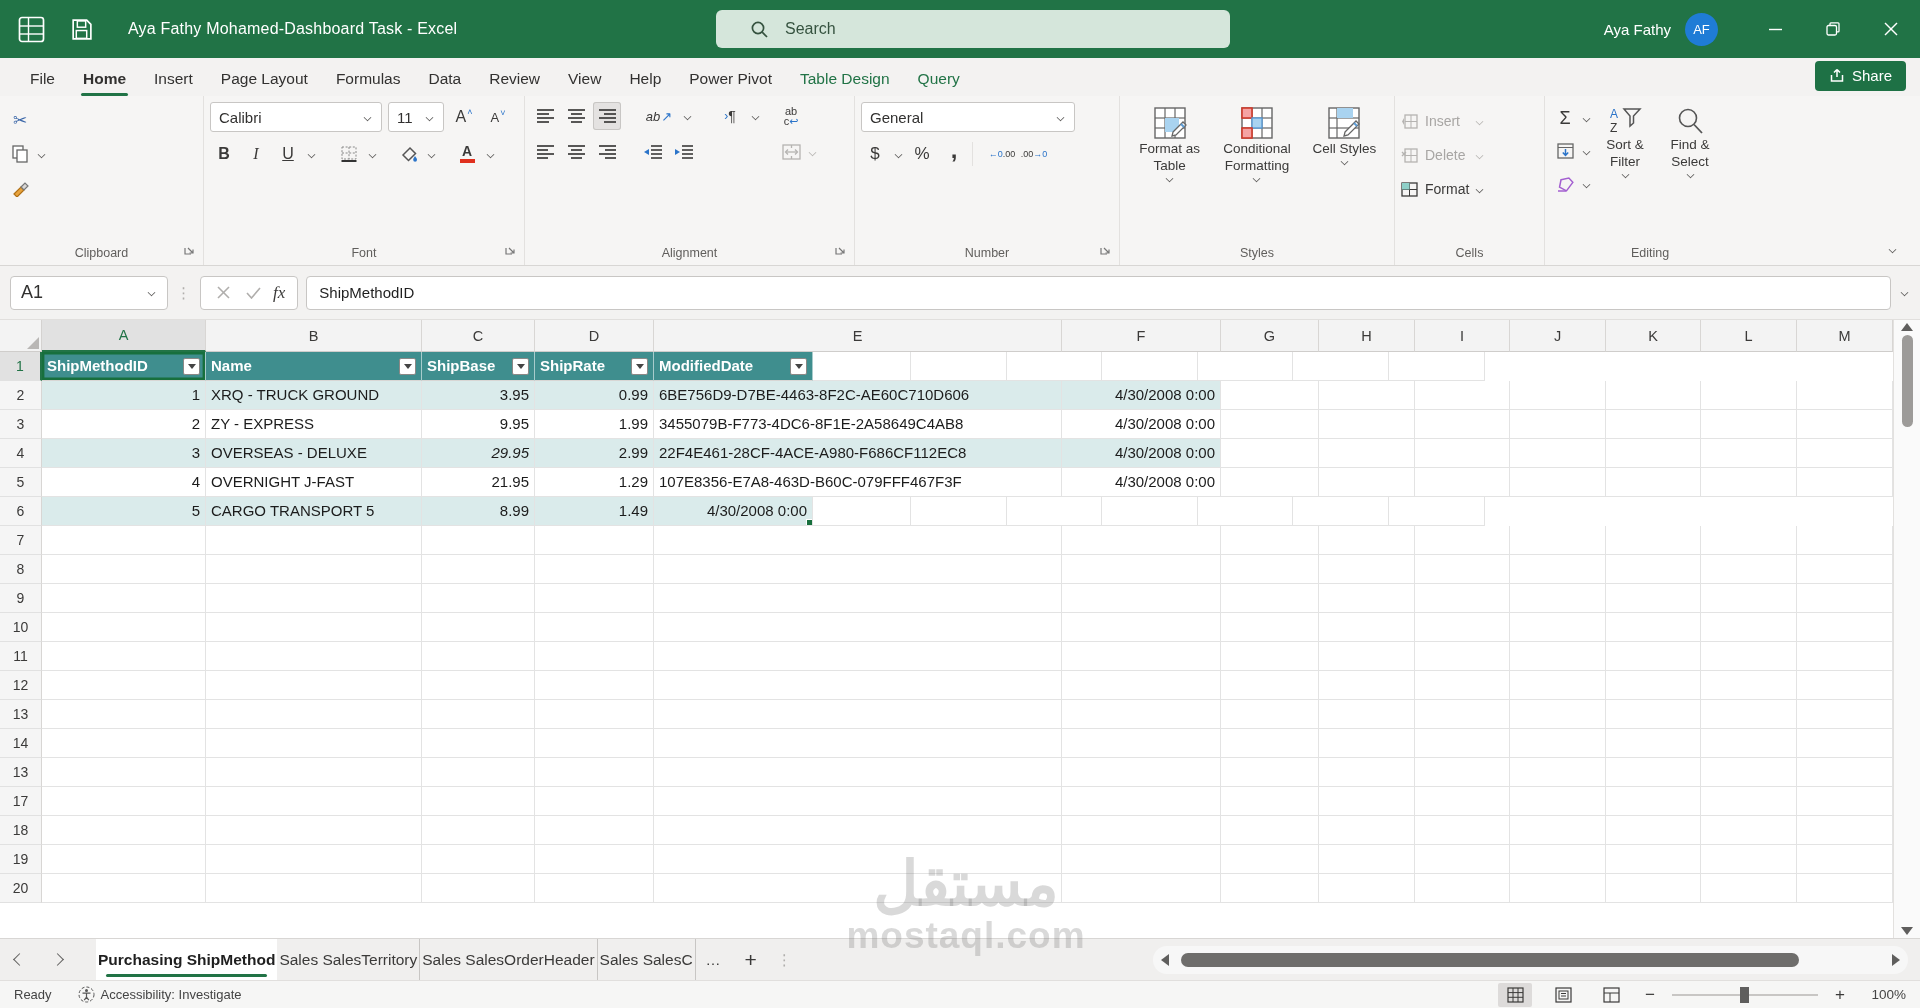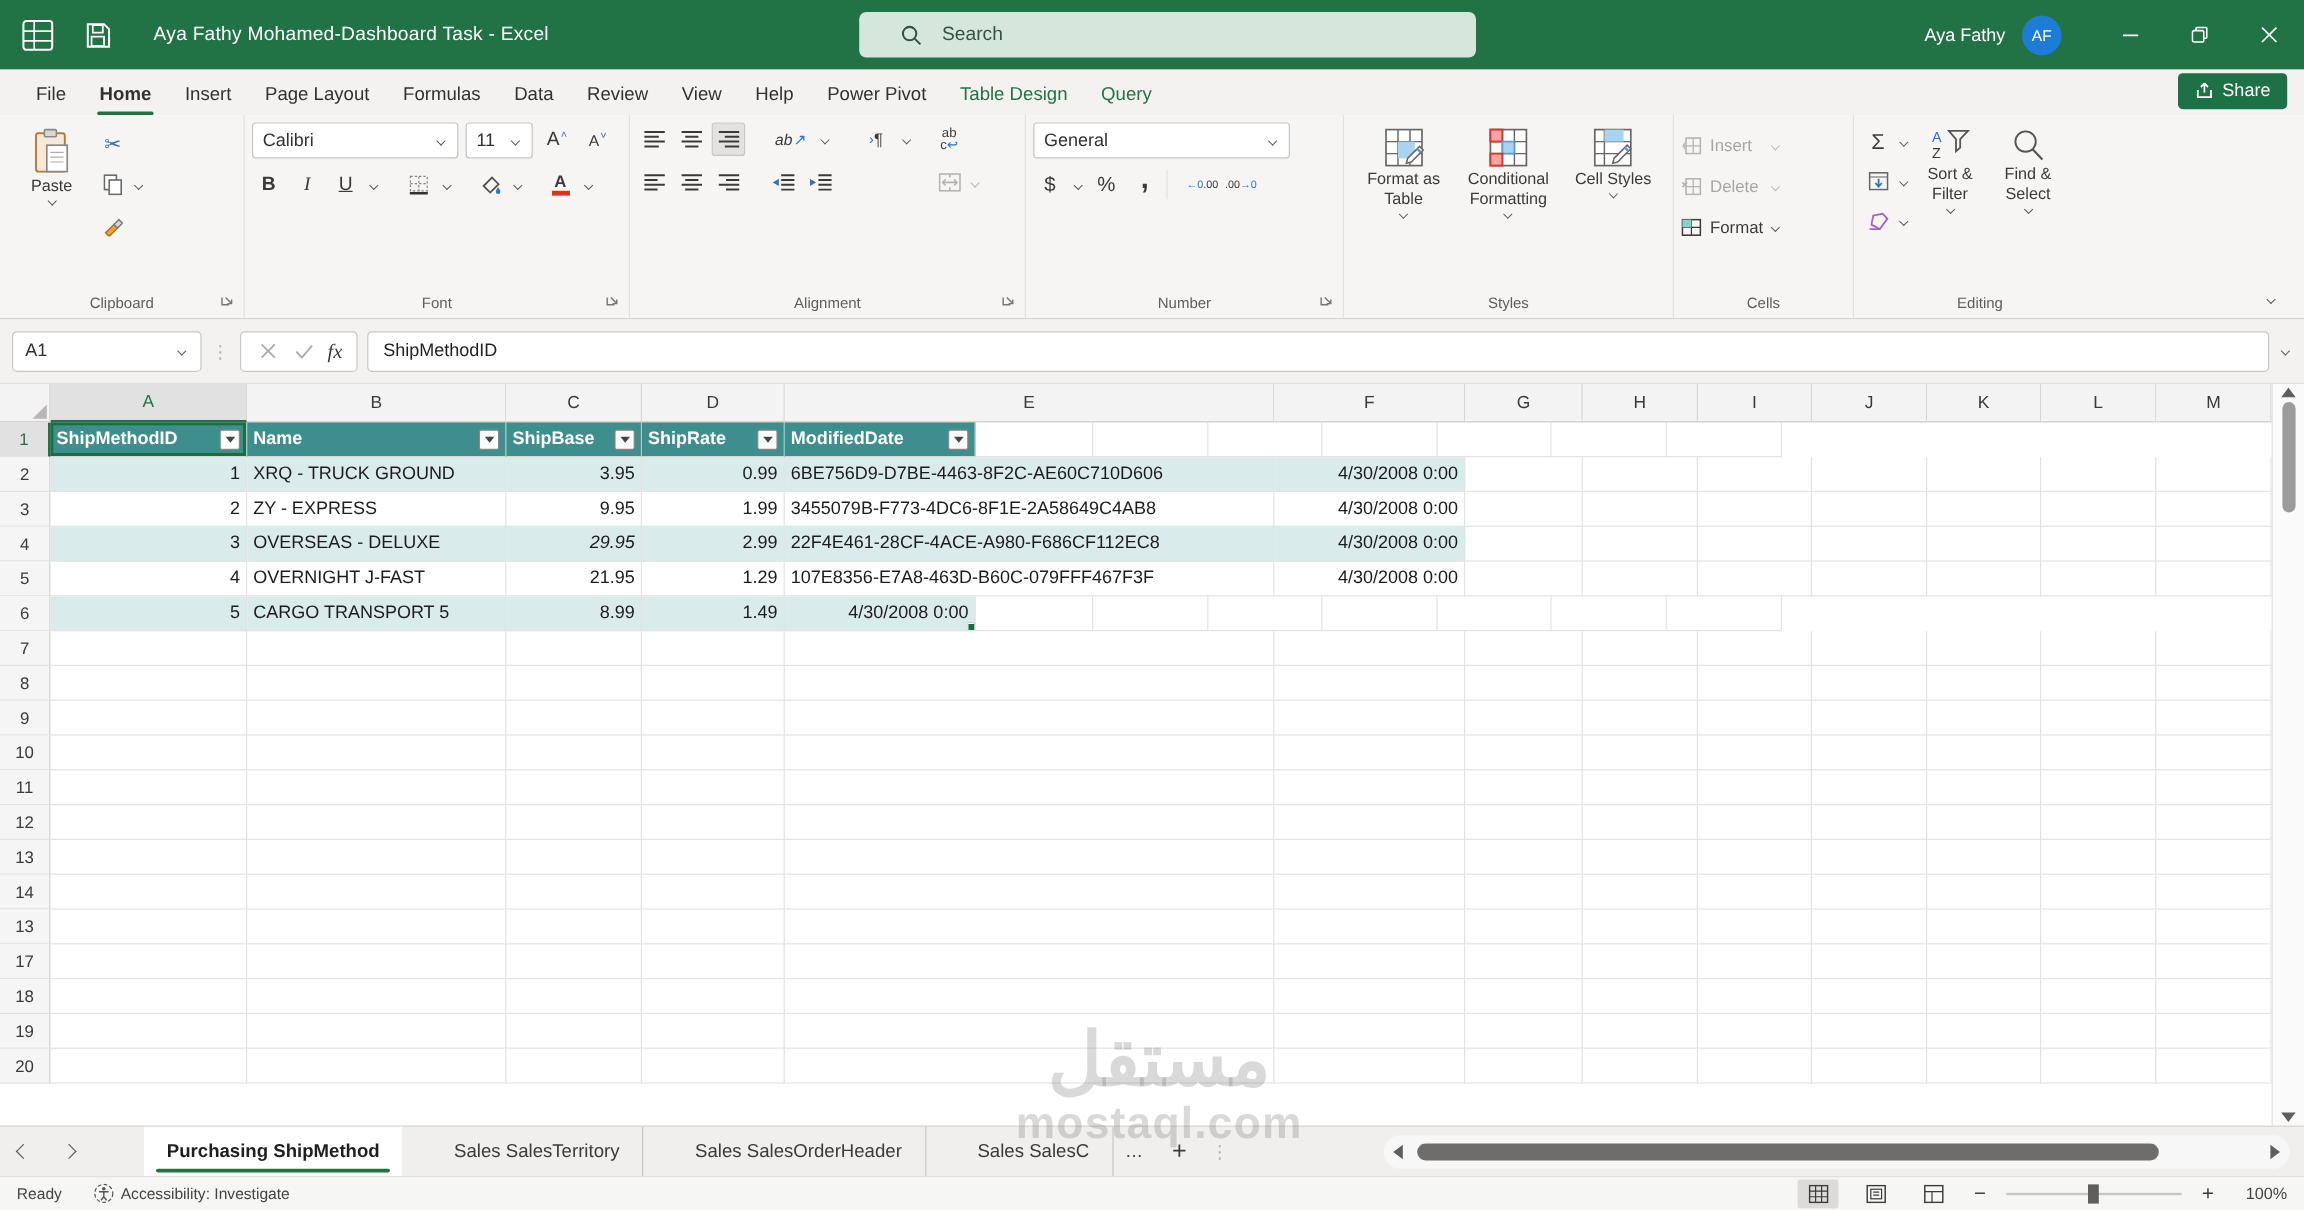--- a/index.html
+++ b/index.html
@@ -61,21 +61,21 @@
   .fontcolor .bar{width:15px;height:4px;background:#e0301e;margin-top:1px;}
   .dec2{font-size:9px;line-height:9px;color:#3b3a39;text-align:left;cursor:pointer;}
   .dec2 .blue{color:#2b74c9;}
   .cellrow{display:flex;align-items:center;gap:7px;height:30px;font-size:14px;color:#3b3a39;cursor:pointer;}
   .cellrow.dis{color:#a8a6a4;}
   .collapse-chv{position:absolute;right:22px;bottom:12px;}
 
   
   .fbar{height:54px;background:#f3f2f1;display:flex;align-items:center;padding:8px 10px;gap:8px;border-bottom:1px solid #e1dfdd;}
   .namebox{width:158px;height:34px;background:#fff;border:1px solid #c8c6c4;border-radius:4px;display:flex;
-           align-items:center;padding:0 10px;font-size:15px;}
+           align-items:center;padding:0 10px;font-size:18px;}
   .namebox .chv{margin-left:auto;}
   .fbtns{display:flex;align-items:center;gap:2px;background:#fff;border:1px solid #c8c6c4;border-radius:4px;
          height:34px;padding:0 8px;}
   .fxval{flex:1;height:34px;background:#fff;border:1px solid #c8c6c4;border-radius:4px;display:flex;
          align-items:center;padding:0 12px;font-size:15px;color:#1f1f1f;}
   .fx{font-family:"Liberation Serif",serif;font-style:italic;font-size:17px;color:#3b3a39;padding:0 4px;cursor:pointer;}
   .dots{color:#b0aeac;font-size:15px;letter-spacing:1px;}
 
   
   .grid-area{height:618px;position:relative;background:#fff;}
@@ -109,22 +109,22 @@
   .sarrow.down{border-left:6px solid transparent;border-right:6px solid transparent;border-top:8px solid #5f5e5d;margin-top:auto;}
   .sarrow.left{border-top:6px solid transparent;border-bottom:6px solid transparent;border-right:8px solid #5f5e5d;}
   .sarrow.right{border-top:6px solid transparent;border-bottom:6px solid transparent;border-left:8px solid #5f5e5d;}
 
   
   .sheetbar{height:42px;background:#f0efee;border-top:1px solid #d8d6d4;display:flex;align-items:stretch;position:relative;}
   .navchv{width:38px;display:flex;align-items:center;justify-content:center;cursor:pointer;}
   .nchv{display:inline-block;width:9px;height:9px;border-right:1.8px solid #5f5e5d;border-bottom:1.8px solid #5f5e5d;}
   .nchv.lft{transform:rotate(135deg);} .nchv.rgt{transform:rotate(-45deg);}
   .stabs{display:flex;align-items:stretch;margin-left:20px;}
-  .stab{display:flex;align-items:center;padding:0 19px;font-size:15.5px;color:#3b3a39;position:relative;
-        border-right:1px solid #c8c6c4;cursor:pointer;white-space:nowrap;margin-left:24px;}
+  .stab{display:flex;align-items:center;padding:0 2px;font-size:15.5px;color:#3b3a39;position:relative;
+        border-right:1px solid #c8c6c4;cursor:pointer;white-space:nowrap;}
   .stab.active{background:#fff;font-weight:bold;color:#1f1f1f;border-right:none;}
   .stab.active::after{content:"";position:absolute;left:10px;right:10px;bottom:3px;height:3px;background:var(--accent);border-radius:2px;}
   .smore{display:flex;align-items:center;padding:0 10px;font-size:15px;color:#3b3a39;letter-spacing:2px;cursor:pointer;}
   .saddbtn{display:flex;align-items:center;padding:0 12px;font-size:21px;color:#3b3a39;cursor:pointer;}
   .skebab{display:flex;align-items:center;color:#b0aeac;font-size:15px;padding:0 8px;}
   .hscroll{position:absolute;right:12px;top:7px;width:755px;height:28px;background:#f7f7f7;border-radius:14px;
            display:flex;align-items:center;padding:0 8px;gap:6px;}
   .htrack{flex:1;height:14px;border-radius:7px;position:relative;}
   .hthumb{position:absolute;left:6px;top:0;width:618px;height:14px;background:#6e6d6b;border-radius:7px;cursor:grab;}
 
@@ -225,32 +225,20 @@
         </svg>
     </span>
     <span>Share</span>
   </div>
 </div>
 
 <div class="ribbon">
 
   <div class="group" style="width:204px;">
     <div class="gbody">
-      <div class="bigbtn" style="width:74px;">
-        <svg width="34" height="40" viewBox="0 0 34 40">
-            <rect x="4" y="5" width="24" height="32" rx="2" fill="#f6e9d8" stroke="#b07d3e" stroke-width="1.6"></rect>
-            <rect x="11" y="2" width="10" height="6" rx="1" fill="#d9d7d5" stroke="#8a8886" stroke-width="1.3"></rect>
-            <rect x="13" y="15" width="17" height="22" fill="#fff" stroke="#8a8886" stroke-width="1.4"></rect>
-            <line x1="16" y1="21" x2="27" y2="21" stroke="#b0aeac"></line>
-            <line x1="16" y1="25" x2="27" y2="25" stroke="#b0aeac"></line>
-            <line x1="16" y1="29" x2="27" y2="29" stroke="#b0aeac"></line>
-          </svg>
-        <span>Paste</span>
-        <span class="chv"></span>
-      </div>
       <div class="rowstack" style="padding-top:4px;">
         <div class="hrow">
           <span class="icobtn" style="color:#3a66a8;font-size:17px;">✂</span>
         </div>
         <div class="hrow">
           <span class="icobtn">
             <svg width="17" height="18" viewBox="0 0 17 18">
                 <rect x="1" y="1" width="10" height="12" fill="#fff" stroke="#666" stroke-width="1.3"></rect>
                 <rect x="5" y="5" width="10" height="12" fill="#fff" stroke="#666" stroke-width="1.3"></rect>
               </svg>

